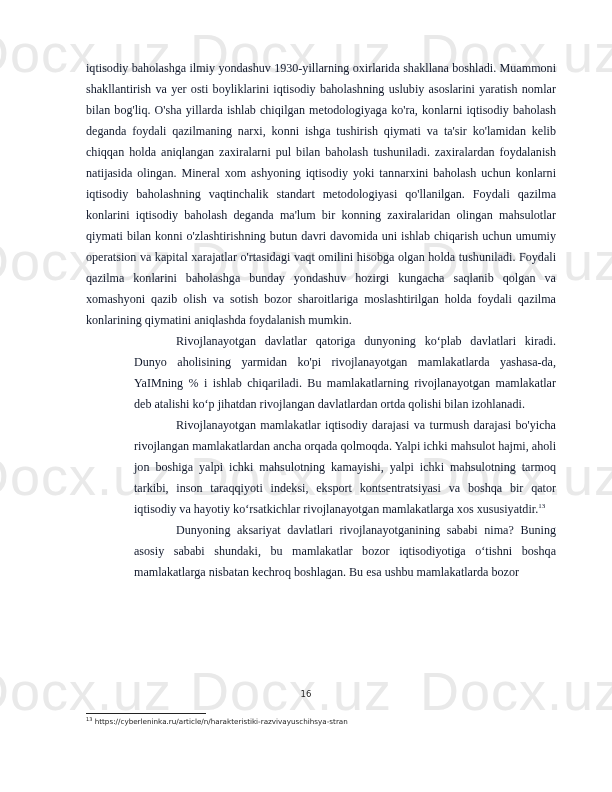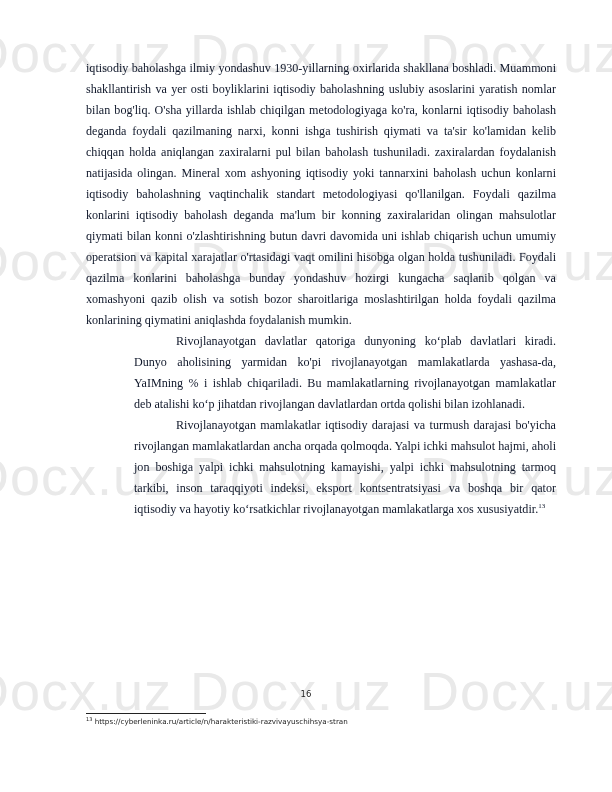--- a/index.html
+++ b/index.html
@@ -37,20 +37,21 @@
     <span class="wm" style="left:420px; top:445px;">Docx.uz</span>
     <span class="wm" style="left:-30px; top:660px;">Docx.uz</span>
     <span class="wm" style="left:190px; top:660px;">Docx.uz</span>
     <span class="wm" style="left:420px; top:660px;">Docx.uz</span>
   </div>
 
   <div class="body-text">
     <p>iqtisodiy baholashga ilmiy yondashuv 1930-yillarning oxirlarida shakllana boshladi. Muammoni shakllantirish va yer osti boyliklarini iqtisodiy baholashning uslubiy asoslarini yaratish nomlar bilan bog'liq. O'sha yillarda ishlab chiqilgan metodologiyaga ko'ra, konlarni iqtisodiy baholash deganda foydali qazilmaning narxi, konni ishga tushirish qiymati va ta'sir ko'lamidan kelib chiqqan holda aniqlangan zaxiralarni pul bilan baholash tushuniladi. zaxiralardan foydalanish natijasida olingan. Mineral xom ashyoning iqtisodiy yoki tannarxini baholash uchun konlarni iqtisodiy baholashning vaqtinchalik standart metodologiyasi qo'llanilgan. Foydali qazilma konlarini iqtisodiy baholash deganda ma'lum bir konning zaxiralaridan olingan mahsulotlar qiymati bilan konni o'zlashtirishning butun davri davomida uni ishlab chiqarish uchun umumiy operatsion va kapital xarajatlar o'rtasidagi vaqt omilini hisobga olgan holda tushuniladi. Foydali qazilma konlarini baholashga bunday yondashuv hozirgi kungacha saqlanib qolgan va xomashyoni qazib olish va sotish bozor sharoitlariga moslashtirilgan holda foydali qazilma konlarining qiymatini aniqlashda foydalanish mumkin.</p>
     <p class="indent">Rivojlanayotgan davlatlar qatoriga dunyoning ko‘plab davlatlari kiradi. Dunyo aholisining yarmidan ko'pi rivojlanayotgan mamlakatlarda yashasa-da, YaIMning % i ishlab chiqariladi. Bu mamlakatlarning rivojlanayotgan mamlakatlar deb atalishi ko‘p jihatdan rivojlangan davlatlardan ortda qolishi bilan izohlanadi.</p>
     <p class="indent"><span>Rivojlanayotgan mamlakatlar iqtisodiy darajasi va turmush darajasi bo'yicha rivojlangan mamlakatlardan ancha orqada qolmoqda. Yalpi ichki mahsulot hajmi, aholi jon boshiga yalpi ichki mahsulotning kamayishi, yalpi ichki mahsulotning tarmoq tarkibi, inson taraqqiyoti indeksi, eksport kontsentratsiyasi va boshqa bir qator iqtisodiy va hayotiy ko‘rsatkichlar rivojlanayotgan mamlakatlarga xos xususiyatdir.</span><sup class="fnref">13</sup></p>
+    <p class="indent">Dunyoning aksariyat davlatlari rivojlanayotganining sababi nima? Buning asosiy sababi shundaki, bu mamlakatlar bozor iqtisodiyotiga o‘tishni boshqa mamlakatlarga nisbatan kechroq boshlagan. Bu esa ushbu mamlakatlarda bozor</p>
   </div>
 
   <div class="fn-rule"></div>
   <div class="footnote">
     <sup>13</sup>
     <span>https://cyberleninka.ru/article/n/harakteristiki-razvivayuschihsya-stran</span>
   </div>
 
   <div class="page-number">16</div>
 </div>

